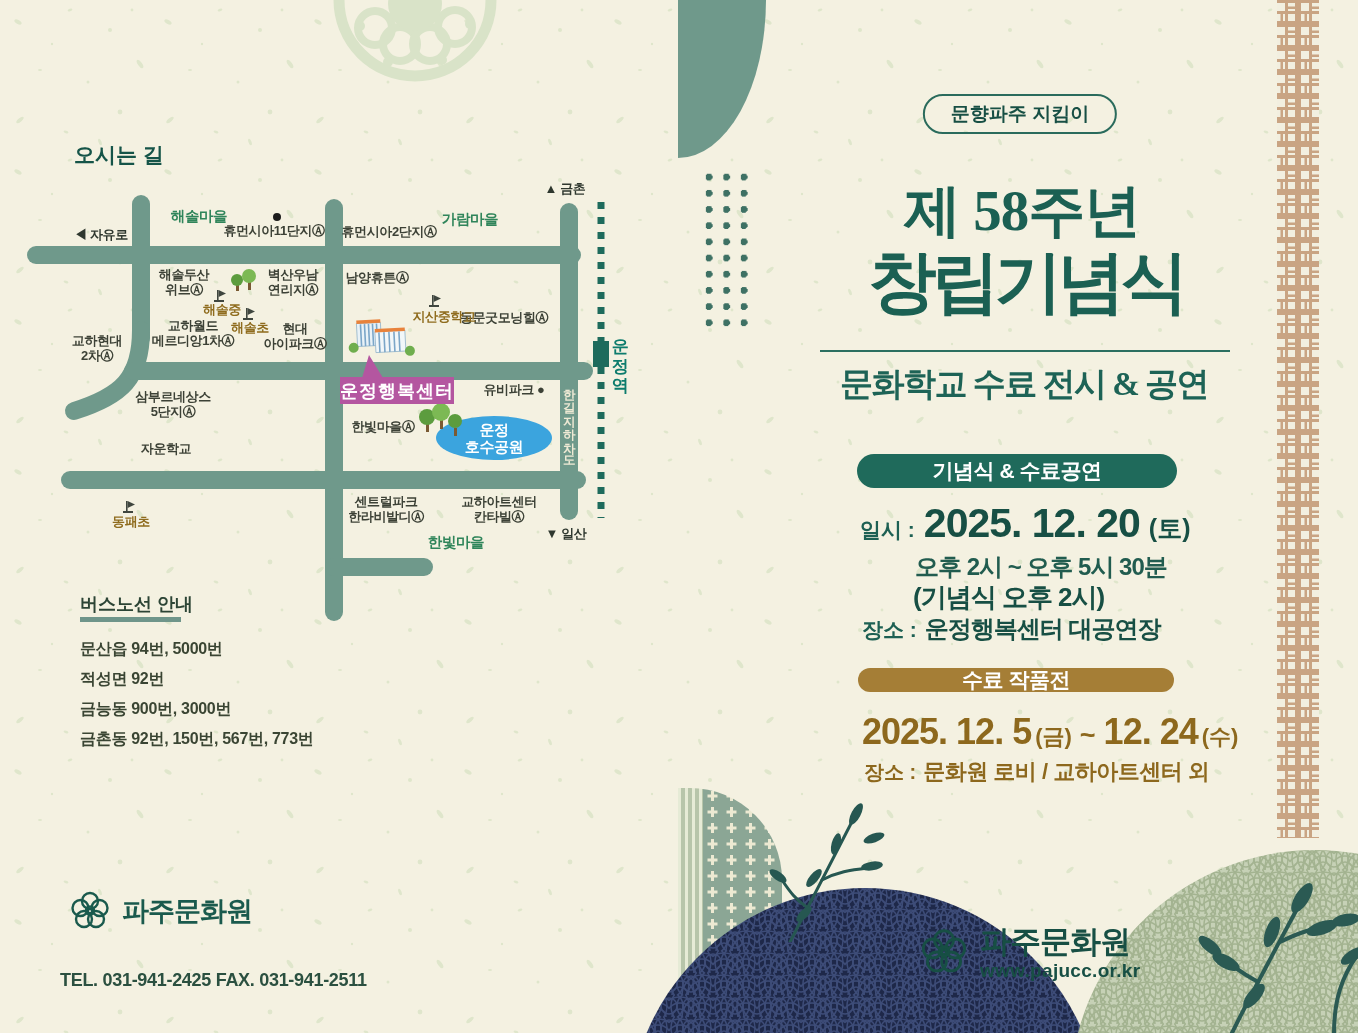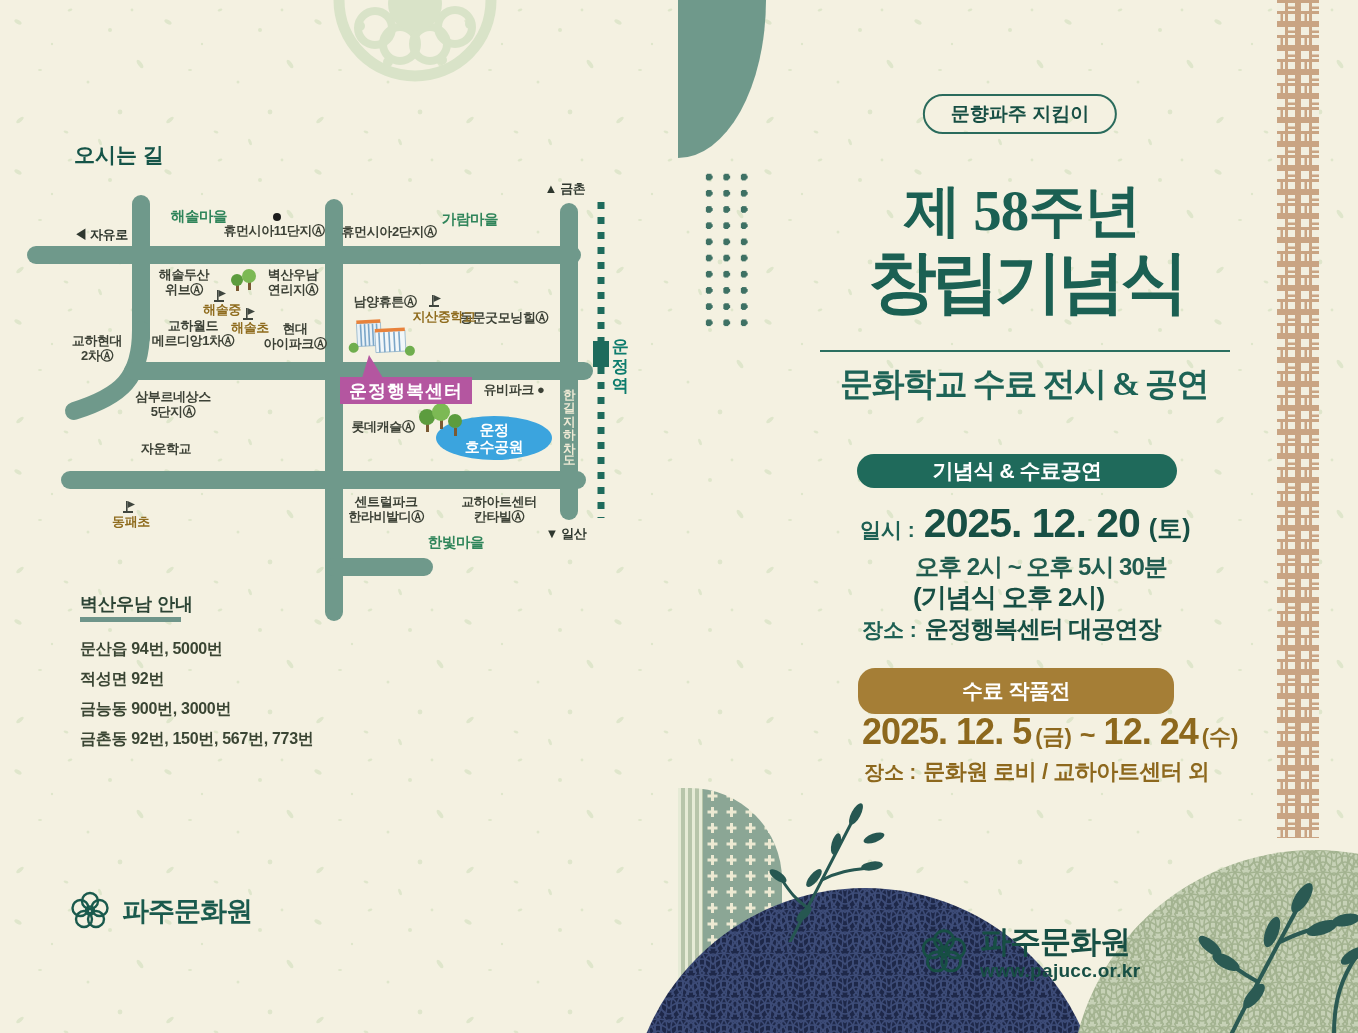--- a/index.html
+++ b/index.html
@@ -32,21 +32,21 @@
   #map-labels{position:absolute;inset:0;z-index:3;pointer-events:none;}
   .map-label{position:absolute;transform:translate(-50%,-50%);text-align:center;
     white-space:pre-line;line-height:1.15;letter-spacing:-0.4px;}
   .map-label.apt{color:#3c4136;font-size:13px;font-weight:700;}
   .map-label.village{color:#2f855a;font-size:14.5px;font-weight:800;}
   .map-label.dir{color:#2e372e;font-size:13px;font-weight:700;}
   .map-label.school{color:#8f6c1e;font-size:13px;font-weight:800;}
   .map-label.station{color:#0d7c6d;font-size:17px;font-weight:800;writing-mode:vertical-rl;letter-spacing:2px;}
   .map-label.roadname{color:#eee9d4;font-size:12.5px;font-weight:700;writing-mode:vertical-rl;letter-spacing:1px;}
   .map-label.lake{color:#ffffff;font-size:15px;font-weight:800;}
-  .center-badge{position:absolute;left:340px;top:377px;width:132px;height:27px;z-index:3;
+  .center-badge{position:absolute;left:340px;top:377px;width:114px;height:27px;z-index:3;
     background:var(--pink,#b456a0);display:flex;align-items:center;justify-content:center;
     color:#fff;font-size:18px;font-weight:800;letter-spacing:1px;}
   .center-badge-tri{position:absolute;left:362px;top:355px;width:0;height:0;z-index:3;
     border-left:7px solid transparent;border-right:14px solid transparent;
     border-bottom:23px solid var(--pink,#b456a0);}
   
   .left-title{left:74px;top:141px;font-size:21px;font-weight:800;color:#155448;letter-spacing:0;z-index:3;text-align:center;}
   .bus-title{left:80px;top:592px;font-size:18px;font-weight:800;color:#2c4435;z-index:3;}
   .bus-underline{left:80px;top:617px;width:101px;height:5px;background:#6f958a;z-index:3;}
   #bus-lines{position:absolute;left:80px;top:634px;z-index:3;}
@@ -60,21 +60,21 @@
     padding:5px 26px;font-size:19px;font-weight:800;color:#174f44;z-index:3;white-space:nowrap;}
   .title1{left:1022px;top:173px;transform:translateX(-50%);font-size:57px;font-weight:800;
     color:var(--teal-dark,#1b6053);z-index:3;white-space:nowrap;letter-spacing:-1px;}
   .title2{left:1026px;top:243px;transform:translateX(-50%);font-size:68px;font-weight:900;line-height:1.15;
     color:var(--teal-dark,#1b6053);z-index:3;white-space:nowrap;letter-spacing:-5px;}
   .divider{left:820px;top:350px;width:410px;height:2px;background:#2b6f60;z-index:3;}
   .subtitle{left:1024px;top:362px;transform:translateX(-50%);font-size:33px;font-weight:700;
     color:#1d6356;z-index:3;white-space:nowrap;letter-spacing:-1.5px;}
   .banner1{left:857px;top:454px;width:320px;height:34px;border-radius:17px;background:var(--teal,#1f6a5b);
     display:flex;align-items:center;justify-content:center;color:#fff;font-size:21px;font-weight:800;z-index:3;letter-spacing:-0.5px;}
-  .banner2{left:858px;top:668px;width:316px;height:46px;border-radius:17px;background:var(--gold,#a57e36);
+  .banner2{left:858px;top:668px;width:316px;height:24px;border-radius:17px;background:var(--gold,#a57e36);
     display:flex;align-items:center;justify-content:center;color:#fff;font-size:21px;font-weight:800;z-index:3;letter-spacing:-0.5px;}
   .e1-row1{left:860px;top:500px;display:flex;align-items:baseline;gap:9px;z-index:3;white-space:nowrap;}
   .e1-label{font-size:21px;font-weight:800;color:#1d6053;}
   .e1-date{font-size:41px;font-weight:800;color:#174f44;letter-spacing:-1px;}
   .e1-day{font-size:25px;font-weight:700;color:#174f44;}
   .e1-time{left:915px;top:551px;font-size:24px;font-weight:600;color:#215c4f;z-index:3;letter-spacing:-1px;white-space:nowrap;}
   .e1-note{left:913px;top:580px;font-size:26px;font-weight:800;color:#174f44;z-index:3;letter-spacing:-1px;white-space:nowrap;}
   .e1-place{left:862px;top:613px;display:flex;align-items:baseline;gap:8px;z-index:3;white-space:nowrap;}
   .e1-place-val{font-size:24px;font-weight:800;color:#174f44;letter-spacing:-1px;}
   .e2-date{left:862px;top:711px;display:flex;align-items:baseline;gap:4px;z-index:3;color:var(--gold-text,#8d681d);white-space:nowrap;}
@@ -340,43 +340,43 @@
       <div class="map-label apt" style="left: 193px; top: 334px;">교하월드
 메르디앙1차Ⓐ</div>
       <div class="map-label school" style="left: 250px; top: 328px;">해솔초</div>
       <div class="map-label apt" style="left: 295px; top: 337px;">현대
 아이파크Ⓐ</div>
       <div class="map-label apt" style="left: 97px; top: 349px;">교하현대
 2차Ⓐ</div>
       <div class="map-label dir" style="left: 565px; top: 189px;">▲ 금촌</div>
       <div class="map-label village" style="left: 470px; top: 219px;">가람마을</div>
       <div class="map-label apt" style="left: 389px; top: 232px;">휴먼시아2단지Ⓐ</div>
-      <div class="map-label apt" style="left: 385px; top: 278px; margin-top: 24px;">남양휴튼Ⓐ</div>
+      <div class="map-label apt" style="left: 377px; top: 278px;">남양휴튼Ⓐ</div>
       <div class="map-label apt" style="left: 504px; top: 278px; margin-top: 40px;">동문굿모닝힐Ⓐ</div>
       <div class="map-label school" style="left: 444px; top: 317px;">지산중학교</div>
       <div class="map-label apt" style="left: 514px; top: 390px;">유비파크 ●</div>
-      <div class="map-label apt" style="left: 383px; top: 427px;">롯데캐슬Ⓐ</div>
+      <div class="map-label apt" style="left: 383px; top: 427px;">한빛마을Ⓐ</div>
       <div class="map-label lake" style="left: 494px; top: 438px;">운정
 호수공원</div>
       <div class="map-label roadname" style="left: 569px; top: 420px;">한길지하차도</div>
       <div class="map-label station" style="left: 620px; top: 355px;">운정역</div>
       <div class="map-label apt" style="left: 173px; top: 405px;">삼부르네상스
 5단지Ⓐ</div>
       <div class="map-label apt" style="left: 166px; top: 449px;">자운학교</div>
       <div class="map-label apt" style="left: 386px; top: 510px;">센트럴파크
 한라비발디Ⓐ</div>
       <div class="map-label apt" style="left: 499px; top: 510px;">교하아트센터
 칸타빌Ⓐ</div>
       <div class="map-label dir" style="left: 566px; top: 534px;">▼ 일산</div>
       <div class="map-label village" style="left: 456px; top: 542px;">한빛마을</div>
       <div class="map-label school" style="left: 131px; top: 522px;">동패초</div>
     </div>
 
   <div class="abs left-title">오시는 길</div>
-  <div class="abs bus-title">벽산우남 안내</div>
+  <div class="abs bus-title">버스노선 안내</div>
   <div class="abs bus-underline"></div>
   <div id="bus-lines">
       <div class="bus-line">문산읍 94번, 5000번</div>
       <div class="bus-line">적성면 92번</div>
       <div class="bus-line">금능동 900번, 3000번</div>
       <div class="bus-line">금촌동 92번, 150번, 567번, 773번</div>
     </div>
 
   <div class="abs footer-left">
     <svg width="44" height="44" viewBox="0 0 44 44">
@@ -384,20 +384,21 @@
         <circle cx="22" cy="12" r="8"></circle>
           <circle cx="31.5" cy="19" r="8"></circle>
           <circle cx="28" cy="30" r="8"></circle>
         <circle cx="16" cy="30" r="8"></circle>
           <circle cx="12.5" cy="19" r="8"></circle>
           <circle cx="22" cy="21.5" r="4"></circle>
       </g>
     </svg>
     <div class="footer-org serif">파주문화원</div>
   </div>
+  <div class="abs telfax-line">TEL. 031-941-2425   FAX. 031-941-2511</div>
 
   <div class="abs pill">문향파주 지킴이</div>
   <div class="abs title1 serif">제 58주년</div>
   <div class="abs title2 serif">창립기념식</div>
   <div class="abs divider"></div>
   <div class="abs subtitle serif">문화학교 수료 전시 &amp; 공연</div>
 
   <div class="abs banner1">기념식 &amp; 수료공연</div>
   <div class="abs e1-row1">
     <span class="e1-label">일시 :</span>

